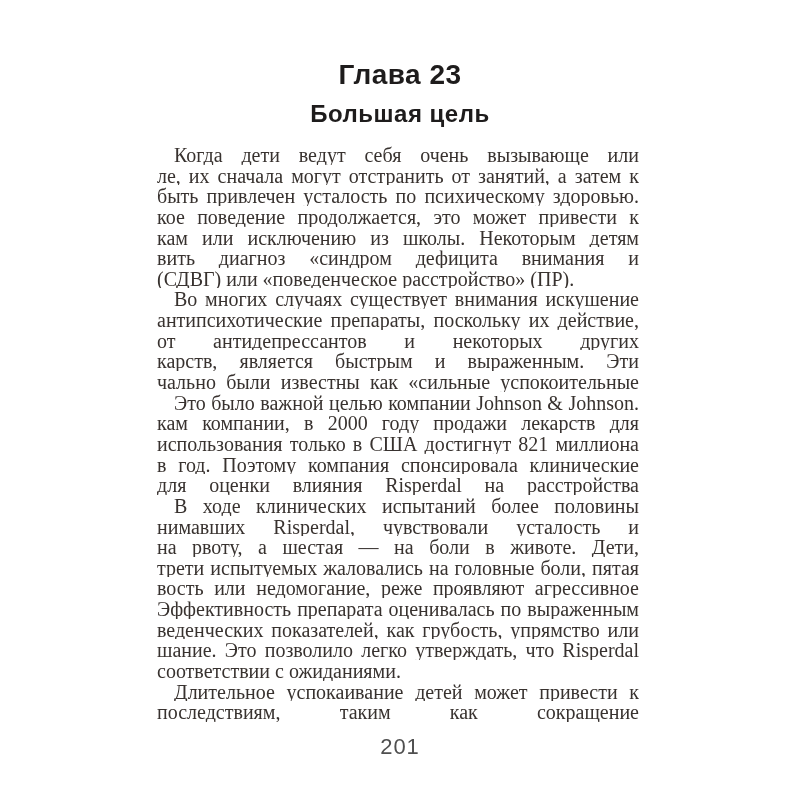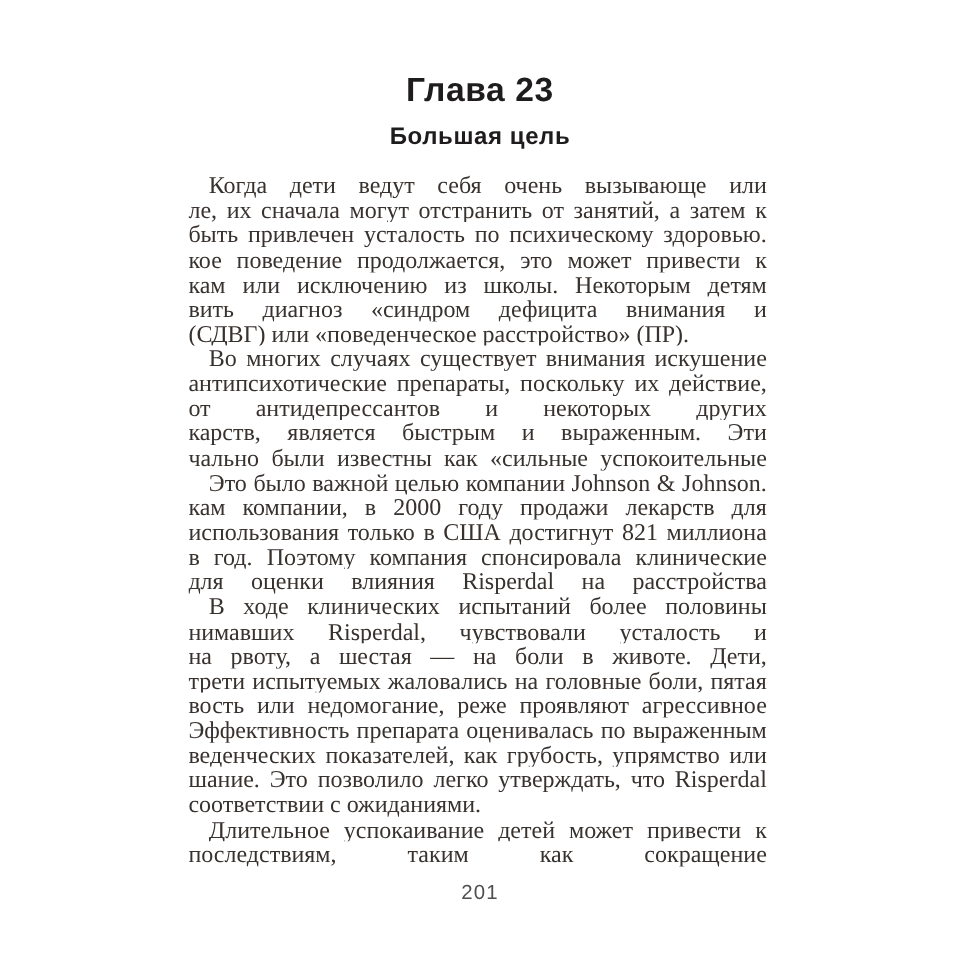--- a/index.html
+++ b/index.html
@@ -25,21 +25,21 @@
     font-family: "Liberation Sans", "DejaVu Sans", sans-serif;
     color: var(--heading, #1e1c1c);
   }
   .chapter-header .h1 {
     font-size: 28px;
     font-weight: 700;
     line-height: 34px;
     letter-spacing: 0.5px;
   }
   .chapter-header .h2 {
-    font-size: 20px;
+    font-size: 24px;
     font-weight: 700;
     line-height: 34px;
     letter-spacing: 0.5px;
     margin-top: 5px;
   }
   .body-text {
     position: absolute;
     left: 157px;
     top: 133px;
     width: 482px;
@@ -59,21 +59,21 @@
   .line.endline {
     text-align-last: left;
   }
   .page-number {
     position: absolute;
     top: 723px;
     left: 0;
     width: 100%;
     text-align: center;
     font-family: "Liberation Sans", "DejaVu Sans", sans-serif;
-    font-size: 17px;
+    font-size: 22px;
     letter-spacing: 1px;
     color: var(--pagenum, #4f4f4f);
   }
   .home-indicator {
     position: absolute;
     top: 793px;
     left: 50%;
     transform: translateX(-50%);
     width: 134px;
     height: 6px;

